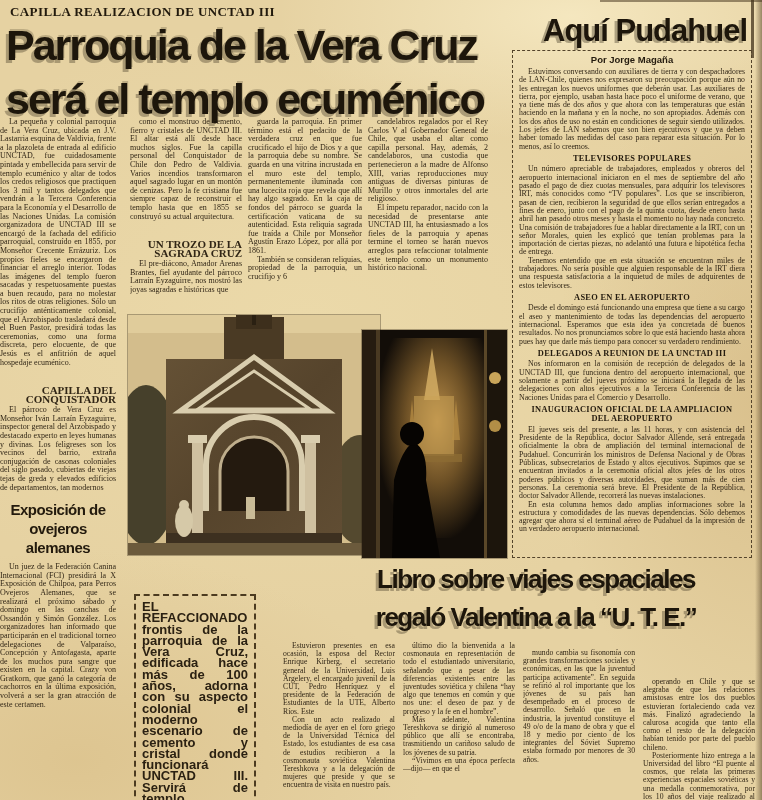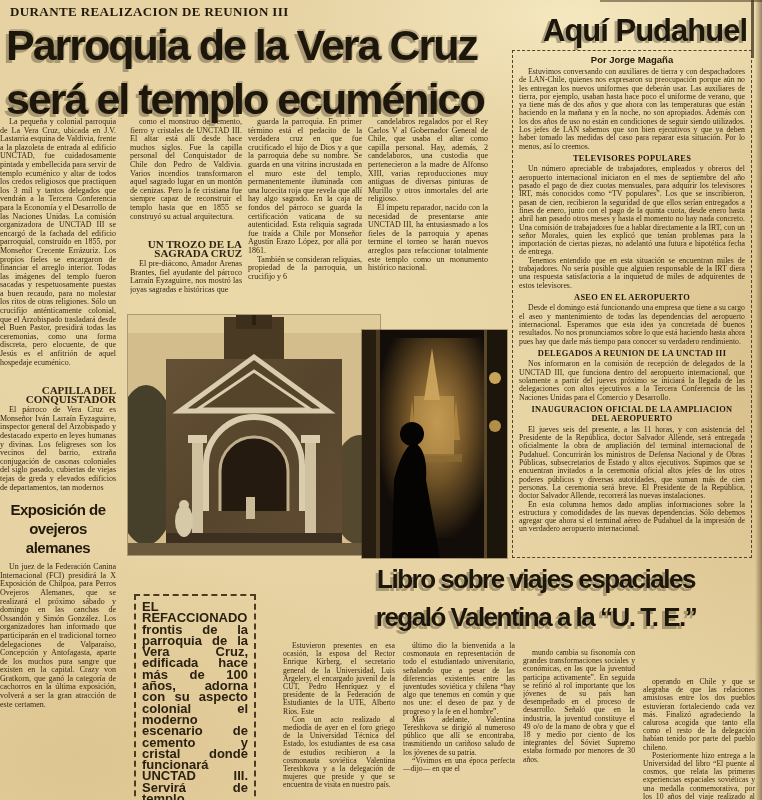--- a/index.html
+++ b/index.html
@@ -72,21 +72,21 @@
   .bcol4{left:643px;width:112px;margin-top:36px;}
 </style>
 </head>
 <body>
 
 <div class="page">
 
   <div class="top-edge"></div>
   <div class="corner-mark"></div>
 
-  <div class="kicker">DURANTE REALIZACION DE REUNION III</div>
+  <div class="kicker">CAPILLA REALIZACION DE UNCTAD III</div>
 
   <div class="headline-main">
     <span>Parroquia de la Vera Cruz</span><br>
     <span>será el templo ecuménico</span>
   </div>
 
   <div class="aqui-title">Aquí Pudahuel</div>
 
   <div class="pud-box">
     <div class="pud-byline">Por Jorge Magaña</div>

